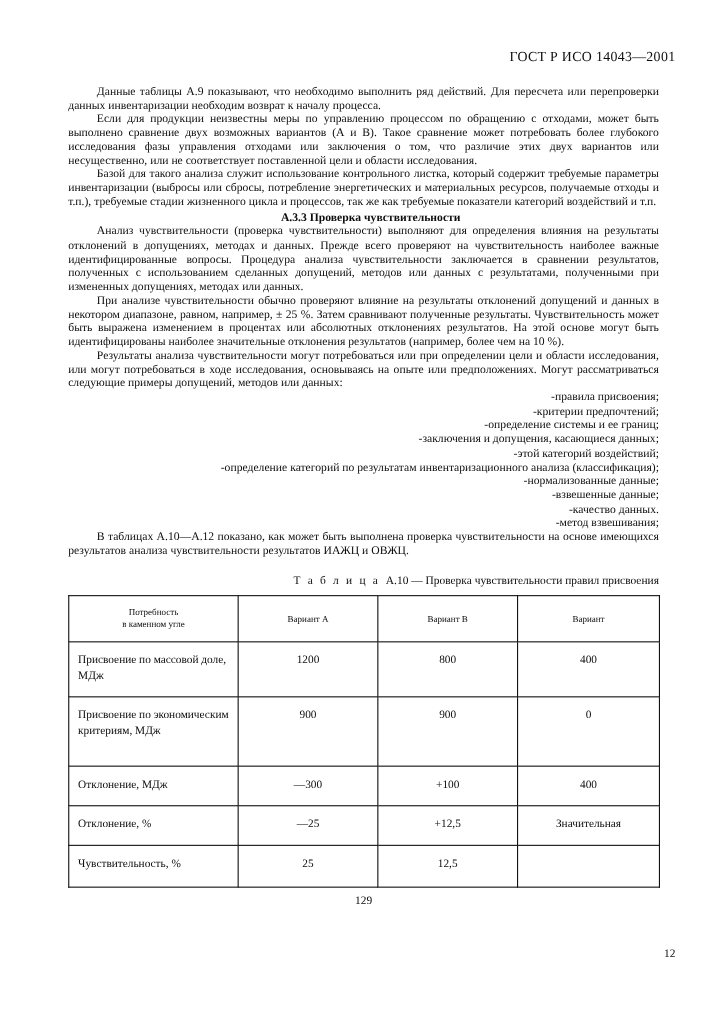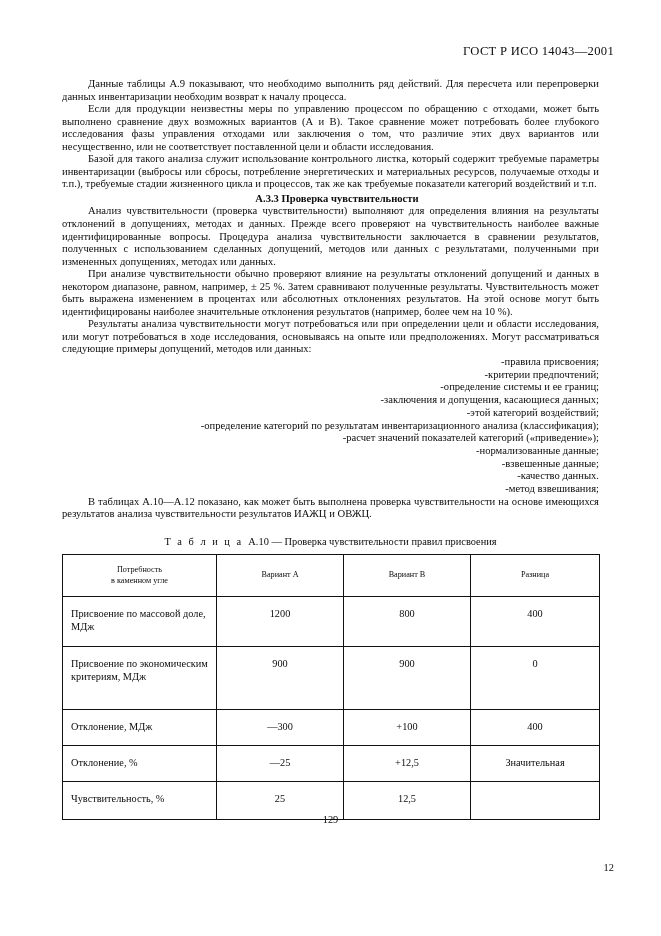--- a/index.html
+++ b/index.html
@@ -76,21 +76,21 @@
     white-space: nowrap;
     font-family: Liberation Serif, serif;
   }
   ul.dash-list li .dash { display: inline-block; width: 11px; }
 
   
   .table-caption {
     margin: 14px 0 6px 0;
     font-size: 10.4px;
     line-height: 13px;
-    text-align: center;
+    text-align: right;
     white-space: nowrap;
   }
   .table-caption .spaced {
     letter-spacing: 2.0px;
   }
 
   
   table.data-table {
     border-collapse: collapse;
     width: 537px;
@@ -188,21 +188,20 @@
     <p class="body-par">При анализе чувствительности обычно проверяют влияние на результаты отклонений допущений и данных в некотором диапазоне, равном, например, ± 25 %. Затем сравнивают полученные результаты. Чувствительность может быть выражена изменением в процентах или абсолютных отклонениях результатов. На этой основе могут быть идентифицированы наиболее значительные отклонения результатов (например, более чем на 10 %).</p>
     <p class="body-par">Результаты анализа чувствительности могут потребоваться или при определении цели и области исследования, или могут потребоваться в ходе исследования, основываясь на опыте или предположениях. Могут рассматриваться следующие примеры допущений, методов или данных:</p>
 
     <ul class="dash-list">
       <li><span class="dash">-</span><span>правила присвоения;</span></li>
       <li><span class="dash">-</span><span>критерии предпочтений;</span></li>
       <li><span class="dash">-</span><span>определение системы и ее границ;</span></li>
       <li><span class="dash">-</span><span>заключения и допущения, касающиеся данных;</span></li>
       <li><span class="dash">-</span><span>этой категорий воздействий;</span></li>
       <li><span class="dash">-</span><span>определение категорий по результатам инвентаризационного анализа (классификация);</span></li>
-      <li><span class="dash">-</span><span>расчет значений показателей категорий («приведение»);</span></li>
       <li><span class="dash">-</span><span>нормализованные данные;</span></li>
       <li><span class="dash">-</span><span>взвешенные данные;</span></li>
       <li><span class="dash">-</span><span>качество данных.</span></li>
       <li><span class="dash">-</span><span>метод взвешивания;</span></li>
     </ul>
 
     <p class="body-par">В таблицах А.10—А.12 показано, как может быть выполнена проверка чувствительности на основе имеющихся результатов анализа чувствительности результатов ИАЖЦ и ОВЖЦ.</p>
 
     <div class="table-caption">
       <span class="spaced">Т а б л и ц а</span>&nbsp;
@@ -219,21 +218,21 @@
         <col class="c4">
       </colgroup>
       <thead>
         <tr class="header-row">
           <th class="th-first">
             <span>Потребность</span><br>
             <span>в каменном угле</span>
           </th>
           <th>Вариант А</th>
           <th>Вариант В</th>
-          <th>Разница</th>
+          <th>Вариант</th>
         </tr>
       </thead>
       <tbody>
         <tr class="r1">
           <td class="label-cell">Присвоение по массовой доле, МДж</td>
           <td class="num-cell">1200</td>
           <td class="num-cell">800</td>
           <td class="num-cell">400</td>
         </tr>
         <tr class="r2">

